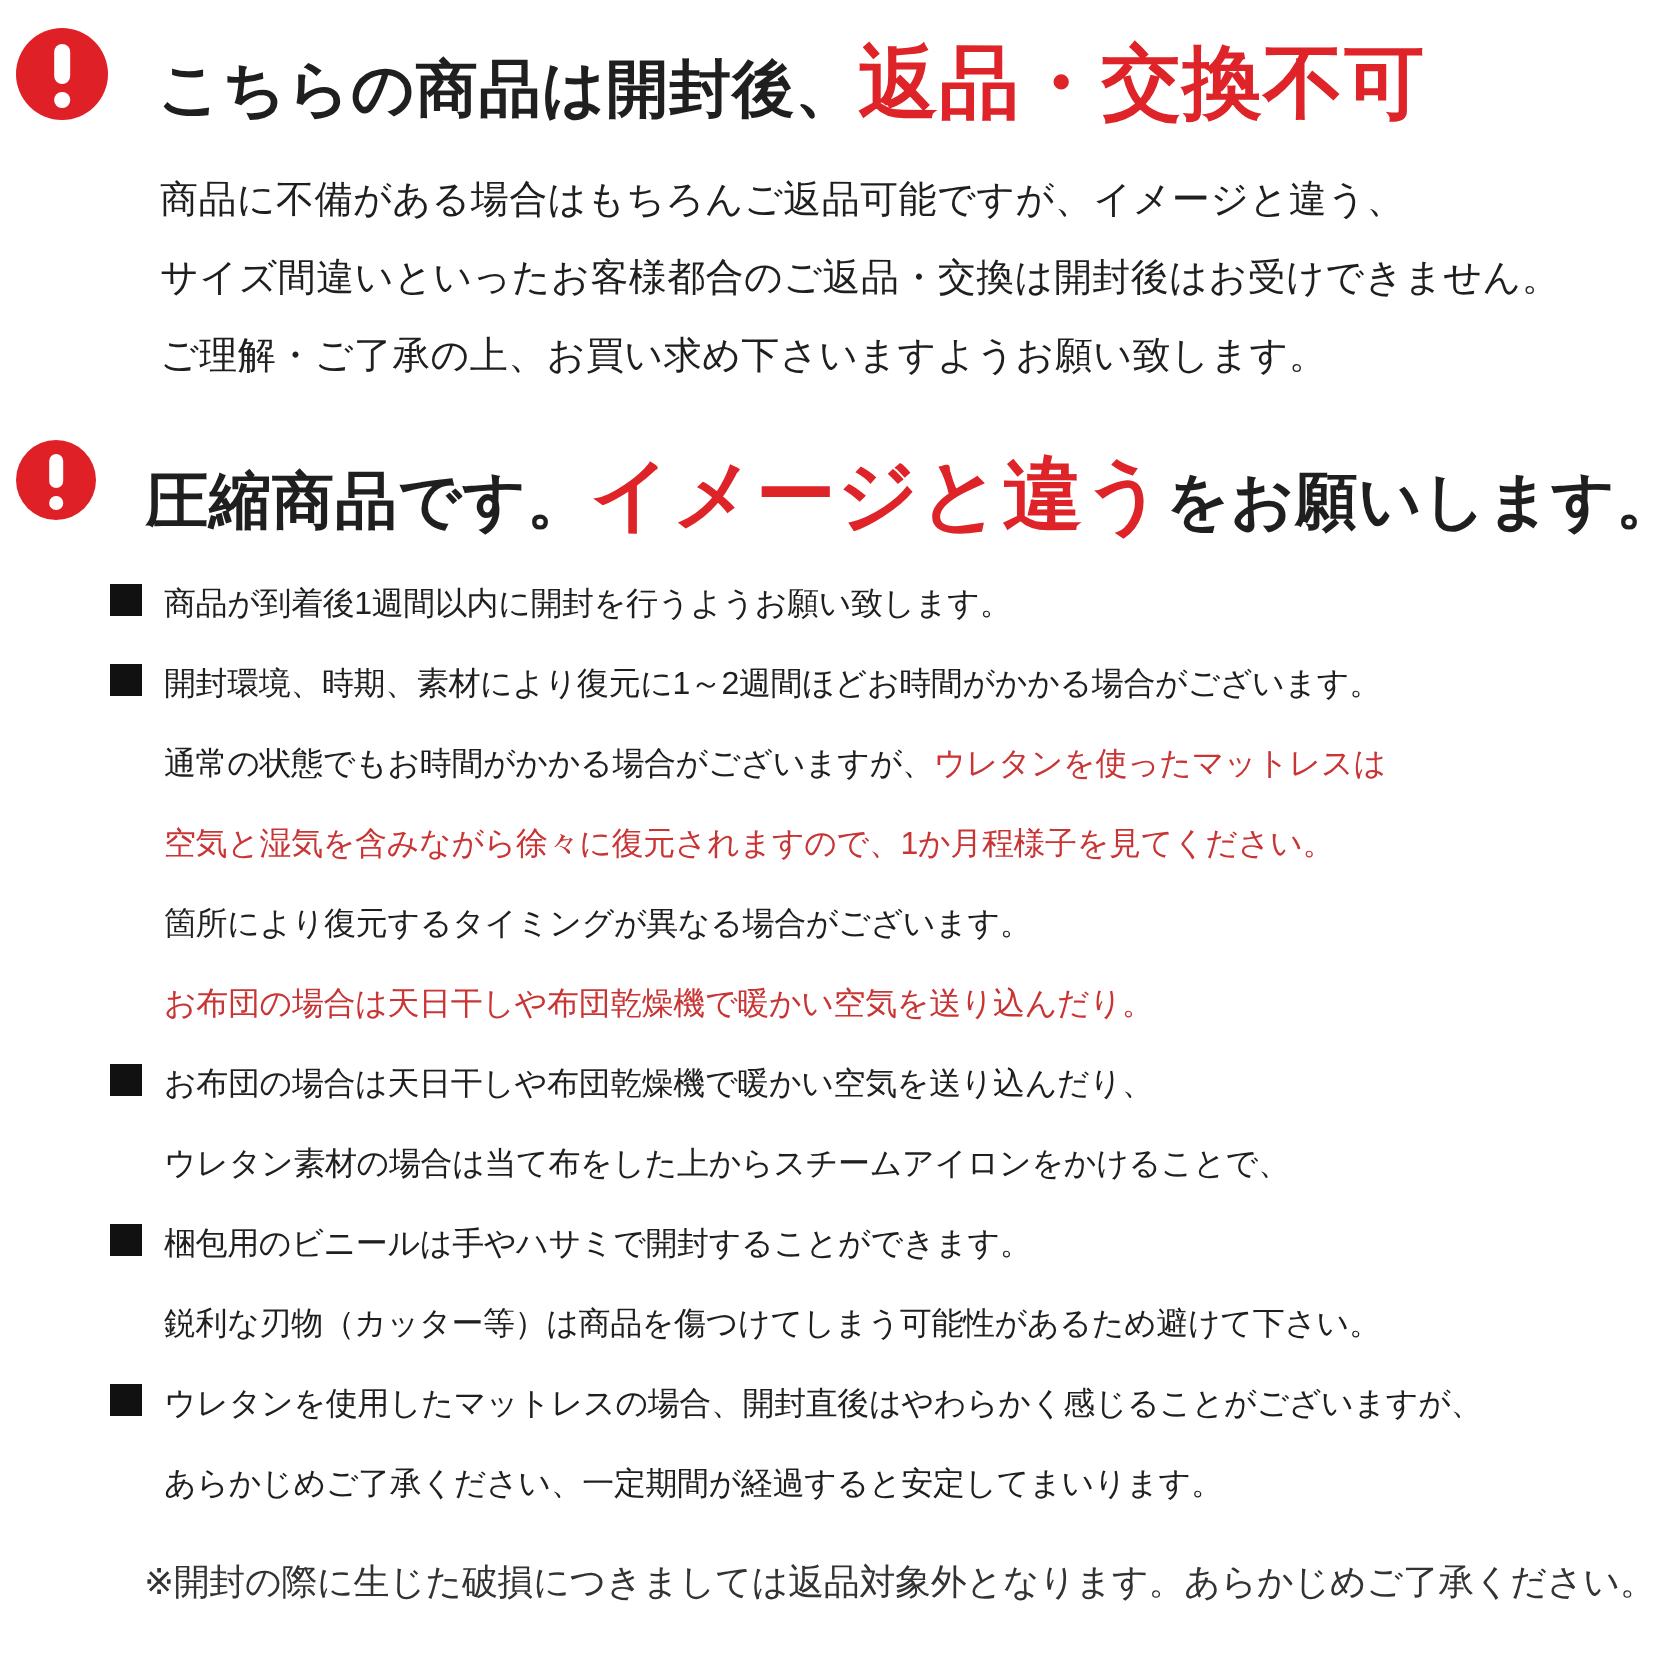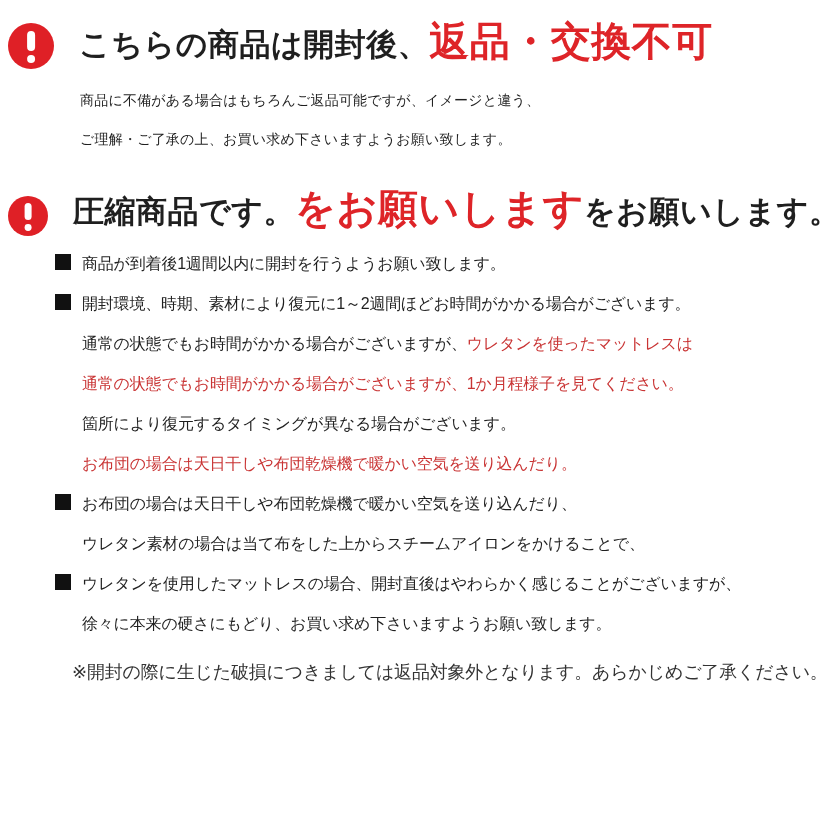--- a/index.html
+++ b/index.html
@@ -13,35 +13,35 @@
   html,body{margin:0;padding:0;}
   body{
     width:840px;height:840px;overflow:hidden;
     background:var(--bg);
     font-family:"Liberation Sans","DejaVu Sans",sans-serif;
     color:var(--text);
   }
   .doc{padding-top:14px;}
 
   
-  .heading-row{display:flex;align-items:flex-end;gap:25px;padding-left:8px;white-space:nowrap;}
+  .heading-row{display:flex;align-items:flex-start;gap:25px;padding-left:8px;white-space:nowrap;}
   .heading-row h1,.heading-row h2{margin:0;font-weight:bold;letter-spacing:0.5px;}
   .h-black{font-size:31px;color:var(--text);}
   .h-red{font-size:40px;color:var(--heading_red);}
 
   
   .alert-icon{position:relative;display:inline-block;border-radius:50%;background:var(--icon_red);flex:0 0 auto;}
   .alert-icon.lg{width:46px;height:46px;}
   .alert-icon.sm{width:40px;height:40px;}
   .alert-icon .bar{position:absolute;left:50%;top:17%;transform:translateX(-50%);width:17%;height:44%;border-radius:4px;background:#fff;}
   .alert-icon .dot{position:absolute;left:50%;bottom:13%;transform:translateX(-50%);width:17%;height:17%;border-radius:50%;background:#fff;}
 
   
   .para{margin:12px 0 0 80px;}
-  .para p{margin:0;font-size:14px;line-height:39px;white-space:nowrap;letter-spacing:0.2px;}
+  .para p{margin:0;font-size:19px;line-height:39px;white-space:nowrap;letter-spacing:0.2px;}
 
   .sec2{margin-top:22px;}
 
   
   .items{margin:8px 0 0 55px;}
   .row{font-size:16px;line-height:40px;white-space:nowrap;letter-spacing:-0.2px;}
   .sq{display:inline-block;width:16px;height:16px;background:#111;margin-right:11px;vertical-align:-1px;}
   .row.indent{padding-left:27px;}
   .red{color:var(--body_red);}
 
@@ -55,42 +55,45 @@
   <section>
     <div class="heading-row">
       <span class="alert-icon lg">
         <span class="bar"></span>
         <span class="dot"></span>
       </span>
       <h1><span class="h-black">こちらの商品は開封後、</span><span class="h-red">返品・交換不可</span></h1>
     </div>
     <div class="para">
       <p>商品に不備がある場合はもちろんご返品可能ですが、イメージと違う、</p>
+      <p>サイズ間違いといったお客様都合のご返品・交換は開封後はお受けできません。</p>
       <p>ご理解・ご了承の上、お買い求め下さいますようお願い致します。</p>
     </div>
   </section>
 
   <section class="sec2">
     <div class="heading-row">
       <span class="alert-icon sm">
         <span class="bar"></span>
         <span class="dot"></span>
       </span>
-      <h2><span class="h-black">圧縮商品です。</span><span class="h-red">をお願いします</span><span class="h-black">をお願いします。</span></h2>
+      <h2><span class="h-black">圧縮商品です。</span><span class="h-red">イメージと違う</span><span class="h-black">をお願いします。</span></h2>
     </div>
 
     <div class="items">
       <div class="row"><span class="sq"></span><span>商品が到着後1週間以内に開封を行うようお願い致します。</span></div>
       <div class="row"><span class="sq"></span><span>開封環境、時期、素材により復元に1～2週間ほどお時間がかかる場合がございます。</span></div>
       <div class="row indent"><span>通常の状態でもお時間がかかる場合がございますが、</span><span class="red">ウレタンを使ったマットレスは</span></div>
-      <div class="row indent"><span class="red">通常の状態でもお時間がかかる場合がございますが、1か月程様子を見てください。</span></div>
+      <div class="row indent"><span class="red">空気と湿気を含みながら徐々に復元されますので、1か月程様子を見てください。</span></div>
       <div class="row indent"><span>箇所により復元するタイミングが異なる場合がございます。</span></div>
       <div class="row indent"><span class="red">お布団の場合は天日干しや布団乾燥機で暖かい空気を送り込んだり。</span></div>
       <div class="row"><span class="sq"></span><span>お布団の場合は天日干しや布団乾燥機で暖かい空気を送り込んだり、</span></div>
       <div class="row indent"><span>ウレタン素材の場合は当て布をした上からスチームアイロンをかけることで、</span></div>
+      <div class="row"><span class="sq"></span><span>梱包用のビニールは手やハサミで開封することができます。</span></div>
+      <div class="row indent"><span>鋭利な刃物（カッター等）は商品を傷つけてしまう可能性があるため避けて下さい。</span></div>
       <div class="row"><span class="sq"></span><span>ウレタンを使用したマットレスの場合、開封直後はやわらかく感じることがございますが、</span></div>
-      <div class="row indent"><span>徐々に本来の硬さにもどり、お買い求め下さいますようお願い致します。</span></div>
+      <div class="row indent"><span>あらかじめご了承ください、一定期間が経過すると安定してまいります。</span></div>
     </div>
   </section>
 
   <p class="footnote">※開封の際に生じた破損につきましては返品対象外となります。あらかじめご了承ください。</p>
 
 </div>
 
 </body></html>

